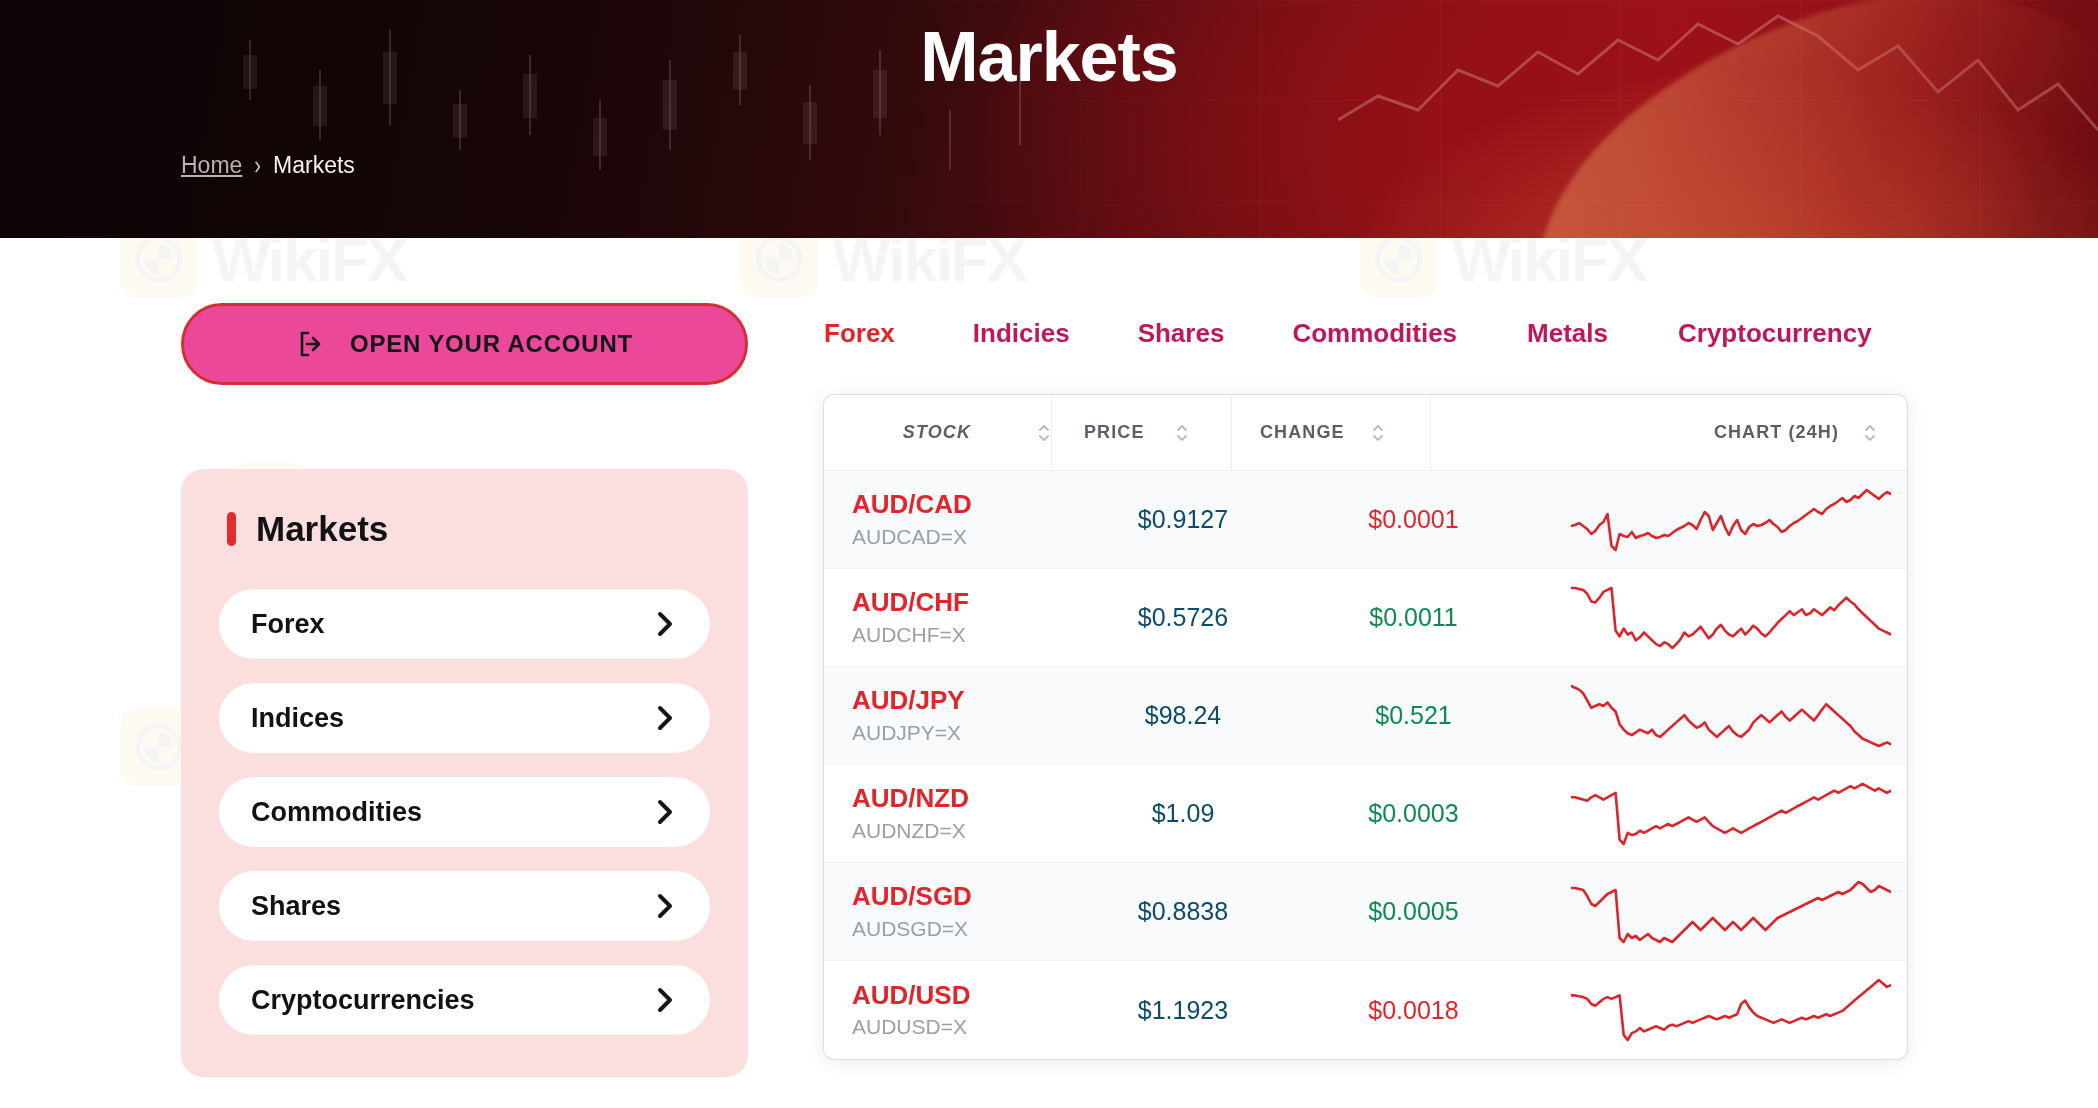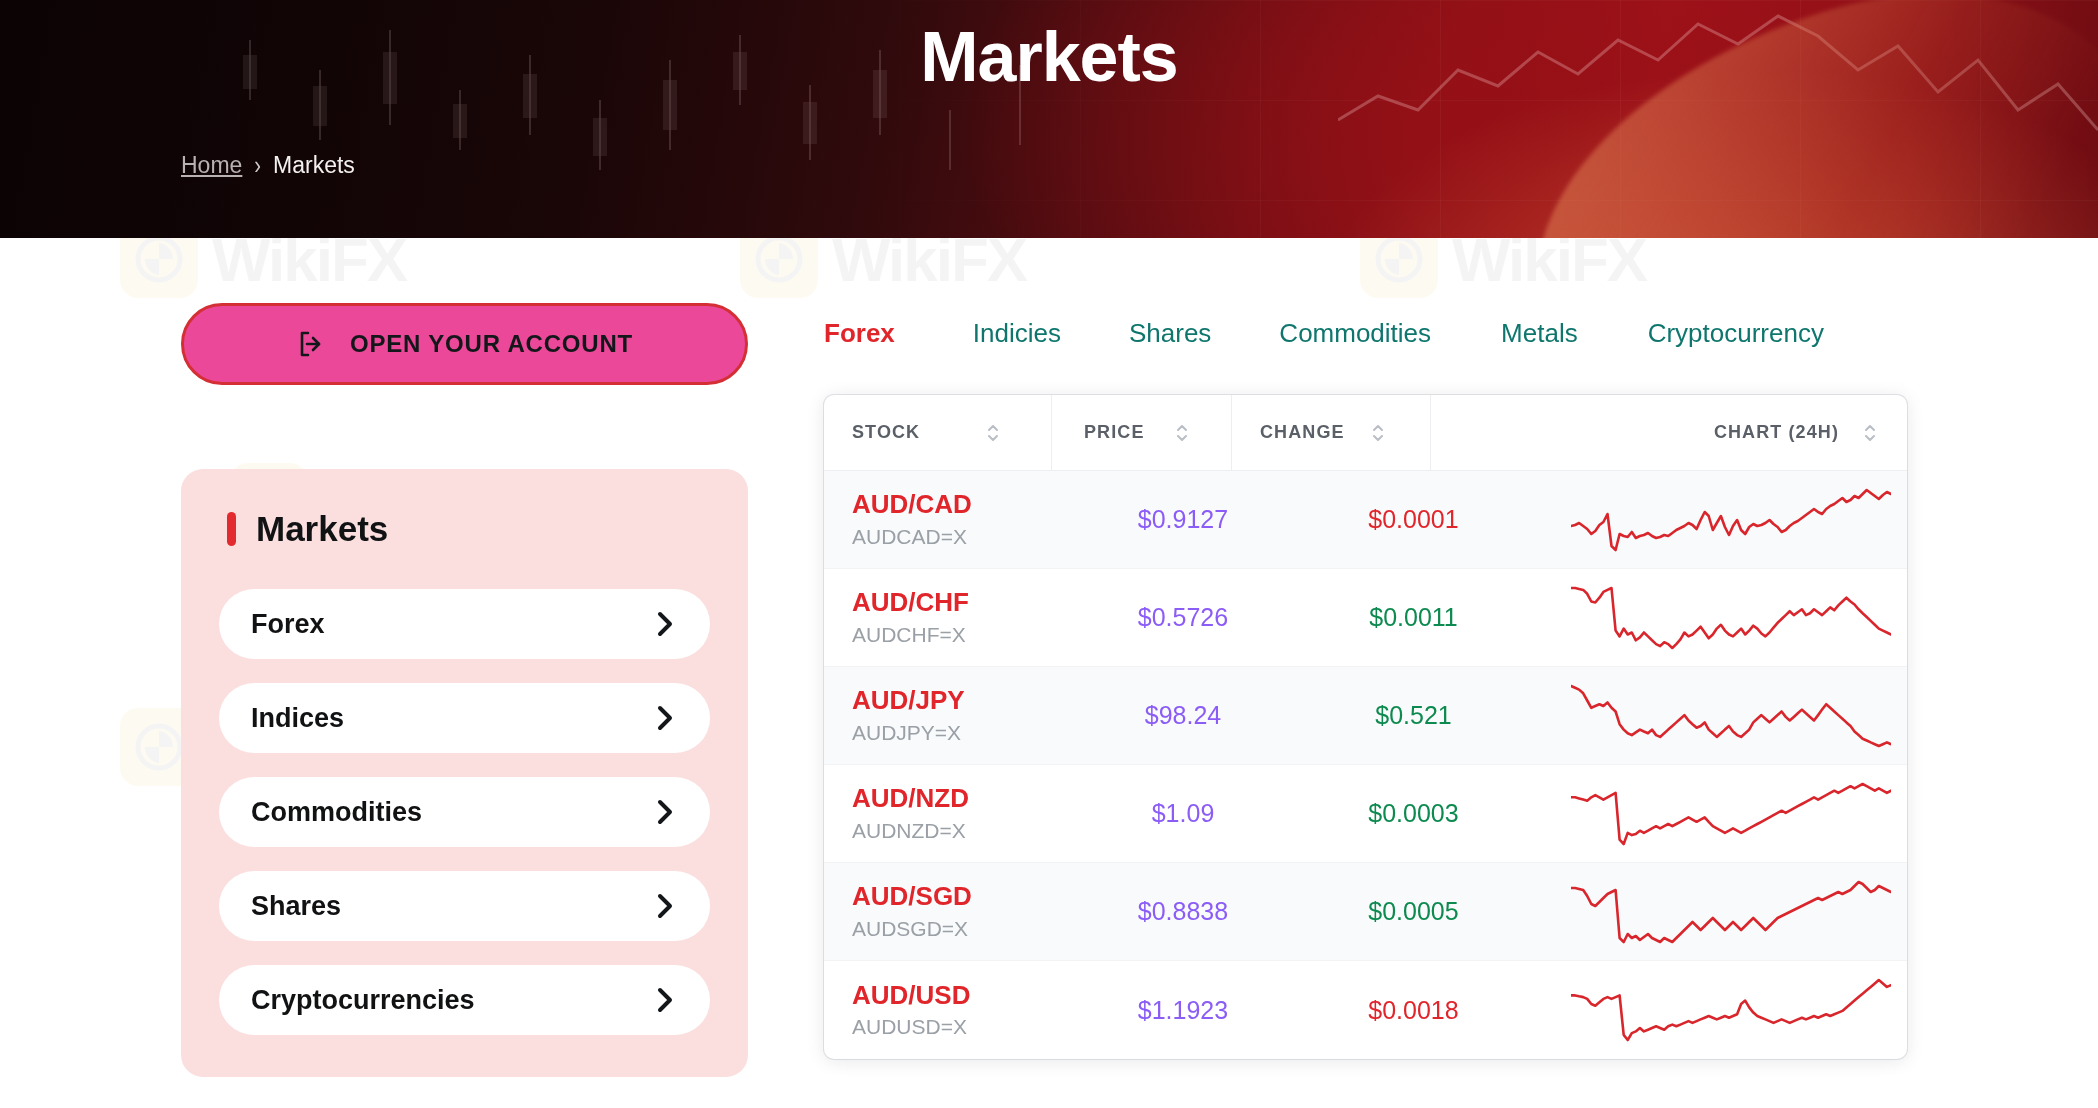--- a/index.html
+++ b/index.html
@@ -149,23 +149,24 @@
   
   .right-col { position:absolute; left:824px; top:0; width:1100px; }
 
   .tabs {
     display:flex; align-items:center;
     gap:0;
     padding-top:80px;
     margin-bottom:42px;
   }
   .tab {
-    font-size:26px; color:#0f766e;
+    font-size:26px; color:#be185d;
     cursor:pointer; white-space:nowrap;
     padding:0 0 4px 0;
+    font-weight:bold;
   }
   .tab.active { color:#e0252b; font-weight:bold; }
   .tab-gap-1 { width:78px; } .tab-gap-2 { width:68px; }
   .tab-gap-3 { width:68px; } .tab-gap-4 { width:70px; }
   .tab-gap-5 { width:70px; }
 
   .table-card {
     width:1083px;
     background:#ffffff;
     border-radius:10px;
@@ -174,21 +175,21 @@
   }
   .thead { display:flex; height:76px; border-bottom:1px solid #eceef1; }
   .th {
     display:flex; align-items:center;
     font-size:18px; font-weight:bold; color:#5b6068;
     letter-spacing:1.1px;
     border-right:1px solid #eceef1;
     cursor:pointer;
   }
   .th:last-child { border-right:none; }
-  .th-stock  { width:228px; padding-left:28px; justify-content:flex-start; gap:66px; }
+  .th-stock  { width:228px; padding-left:28px; justify-content:flex-end; gap:66px;font-style:italic; }
   .th-price  { width:180px; padding-left:32px; gap:30px; }
   .th-change { width:199px; padding-left:28px; gap:26px; }
   .th-chart  { flex:1; justify-content:flex-end; padding-right:30px; gap:24px; }
   .sort-ico { width:14px; height:22px; display:block; flex:none; }
 
   .trow {
     display:flex; align-items:center;
     height:98px;
     border-bottom:1px solid #f1f3f5;
     gap:41px;
@@ -198,21 +199,21 @@
 
   .cell-stock { width:228px; padding-left:28px; }
   .stock-pair {
     font-size:26px; font-weight:bold; color:#e0252b;
     line-height:1.18; cursor:pointer;
   }
   .stock-sym { font-size:21px; color:#9aa0a6; line-height:1.3; margin-top:3px; }
 
   .cell-price {
     width:180px; text-align:center;
-    font-size:25px; color:#8b5cf6;
+    font-size:25px; color:#0c4a6e;
   }
   .cell-change {
     width:199px; text-align:center;
     font-size:25px;
   }
   .up   { color:#0d8a4f; }
   .down { color:#e0252b; }
 
   .cell-chart { flex:1; display:flex; align-items:center; justify-content:center; }
   .cell-chart svg { width:320px; height:72px; display:block; }

